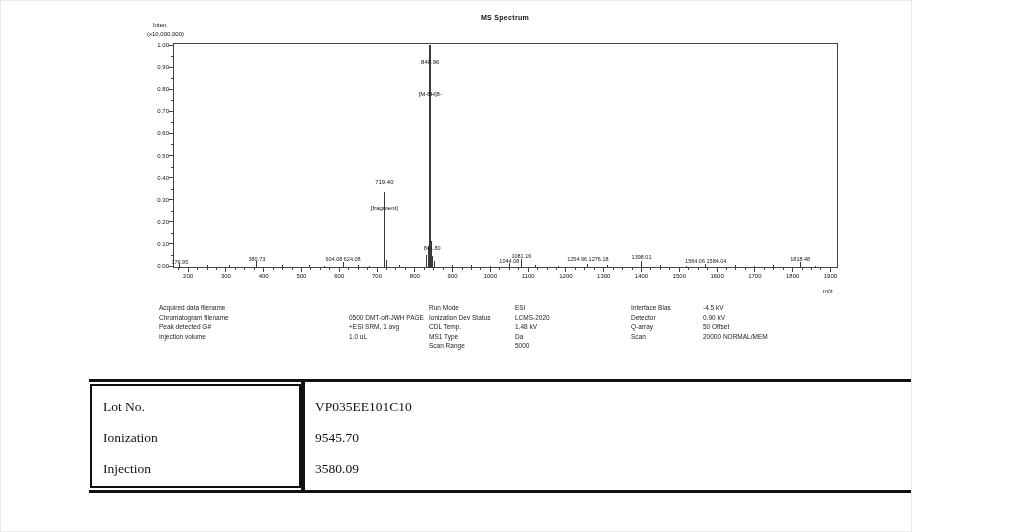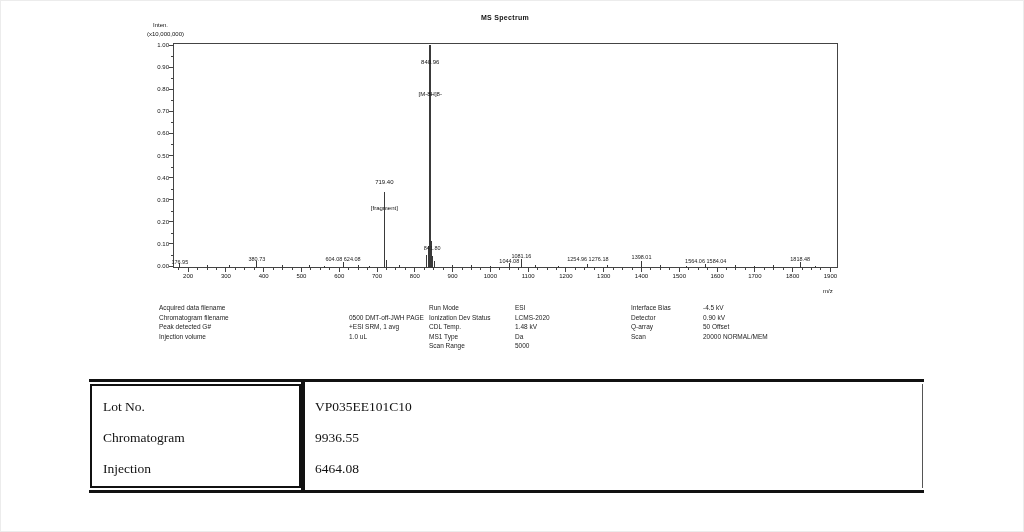--- a/index.html
+++ b/index.html
@@ -1,17 +1,17 @@
 <!DOCTYPE html>
 <html><head>
 <meta charset="utf-8">
 <style>
   html,body{margin:0;padding:0;background:#fff;}
   #page{
-    position:relative;width:1024px;height:532px;background:#ffffff;
+    position:relative;width:912px;height:532px;background:#ffffff;
     font-family:"Liberation Sans",sans-serif;color:#1a1a1a;overflow:hidden;
     border:1px solid #ececec;box-sizing:border-box;
   }
   .abs{position:absolute;}
   .ctitle{font-size:7px;font-weight:700;letter-spacing:.3px;color:#111;transform:translateX(-50%);white-space:nowrap;}
   .ylab{font-size:6px;color:#111;white-space:nowrap;}
   .plot{border:1px solid #444;box-sizing:border-box;background:#fff;}
   .ytick{font-size:6px;color:#111;text-align:right;width:22px;transform:translateY(-50%);}
   .xtick{font-size:6px;color:#111;transform:translateX(-50%);white-space:nowrap;}
   .tickline{background:#444;}
@@ -261,21 +261,21 @@
       <div class="abs inf" style="left: 630px; top: 32.5px;">Scan</div>
       <div class="abs inf" style="left: 702px; top: 32.5px;">20000 NORMAL/MEM</div>
     </div>
 
   <div class="abs coa" style="left:88px;top:378px;width:835px;height:114px;">
     <div class="abs coa-leftbox" style="left:1px;top:2px;width:211px;height:104px;"></div>
     <div class="abs coa-divider" style="left:212px;top:0;width:4px;height:108px;"></div>
     <div class="abs coa-rightedge" style="left:833px;top:2px;width:1px;height:104px;"></div>
 
     <div class="abs coa-label" style="left:14px;top:17px;">Lot No.</div>
-    <div class="abs coa-label" style="left:14px;top:48px;">Chromatogram</div>
+    <div class="abs coa-label" style="left:14px;top:48px;">Ionization</div>
     <div class="abs coa-label" style="left:14px;top:79px;">Injection</div>
 
     <div class="abs coa-value" style="left:226px;top:17px;">VP035EE101C10</div>
-    <div class="abs coa-value" style="left:226px;top:48px;">9936.55</div>
-    <div class="abs coa-value" style="left:226px;top:79px;">6464.08</div>
+    <div class="abs coa-value" style="left:226px;top:48px;">9545.70</div>
+    <div class="abs coa-value" style="left:226px;top:79px;">3580.09</div>
   </div>
 
 </div>
 
 </body></html>

